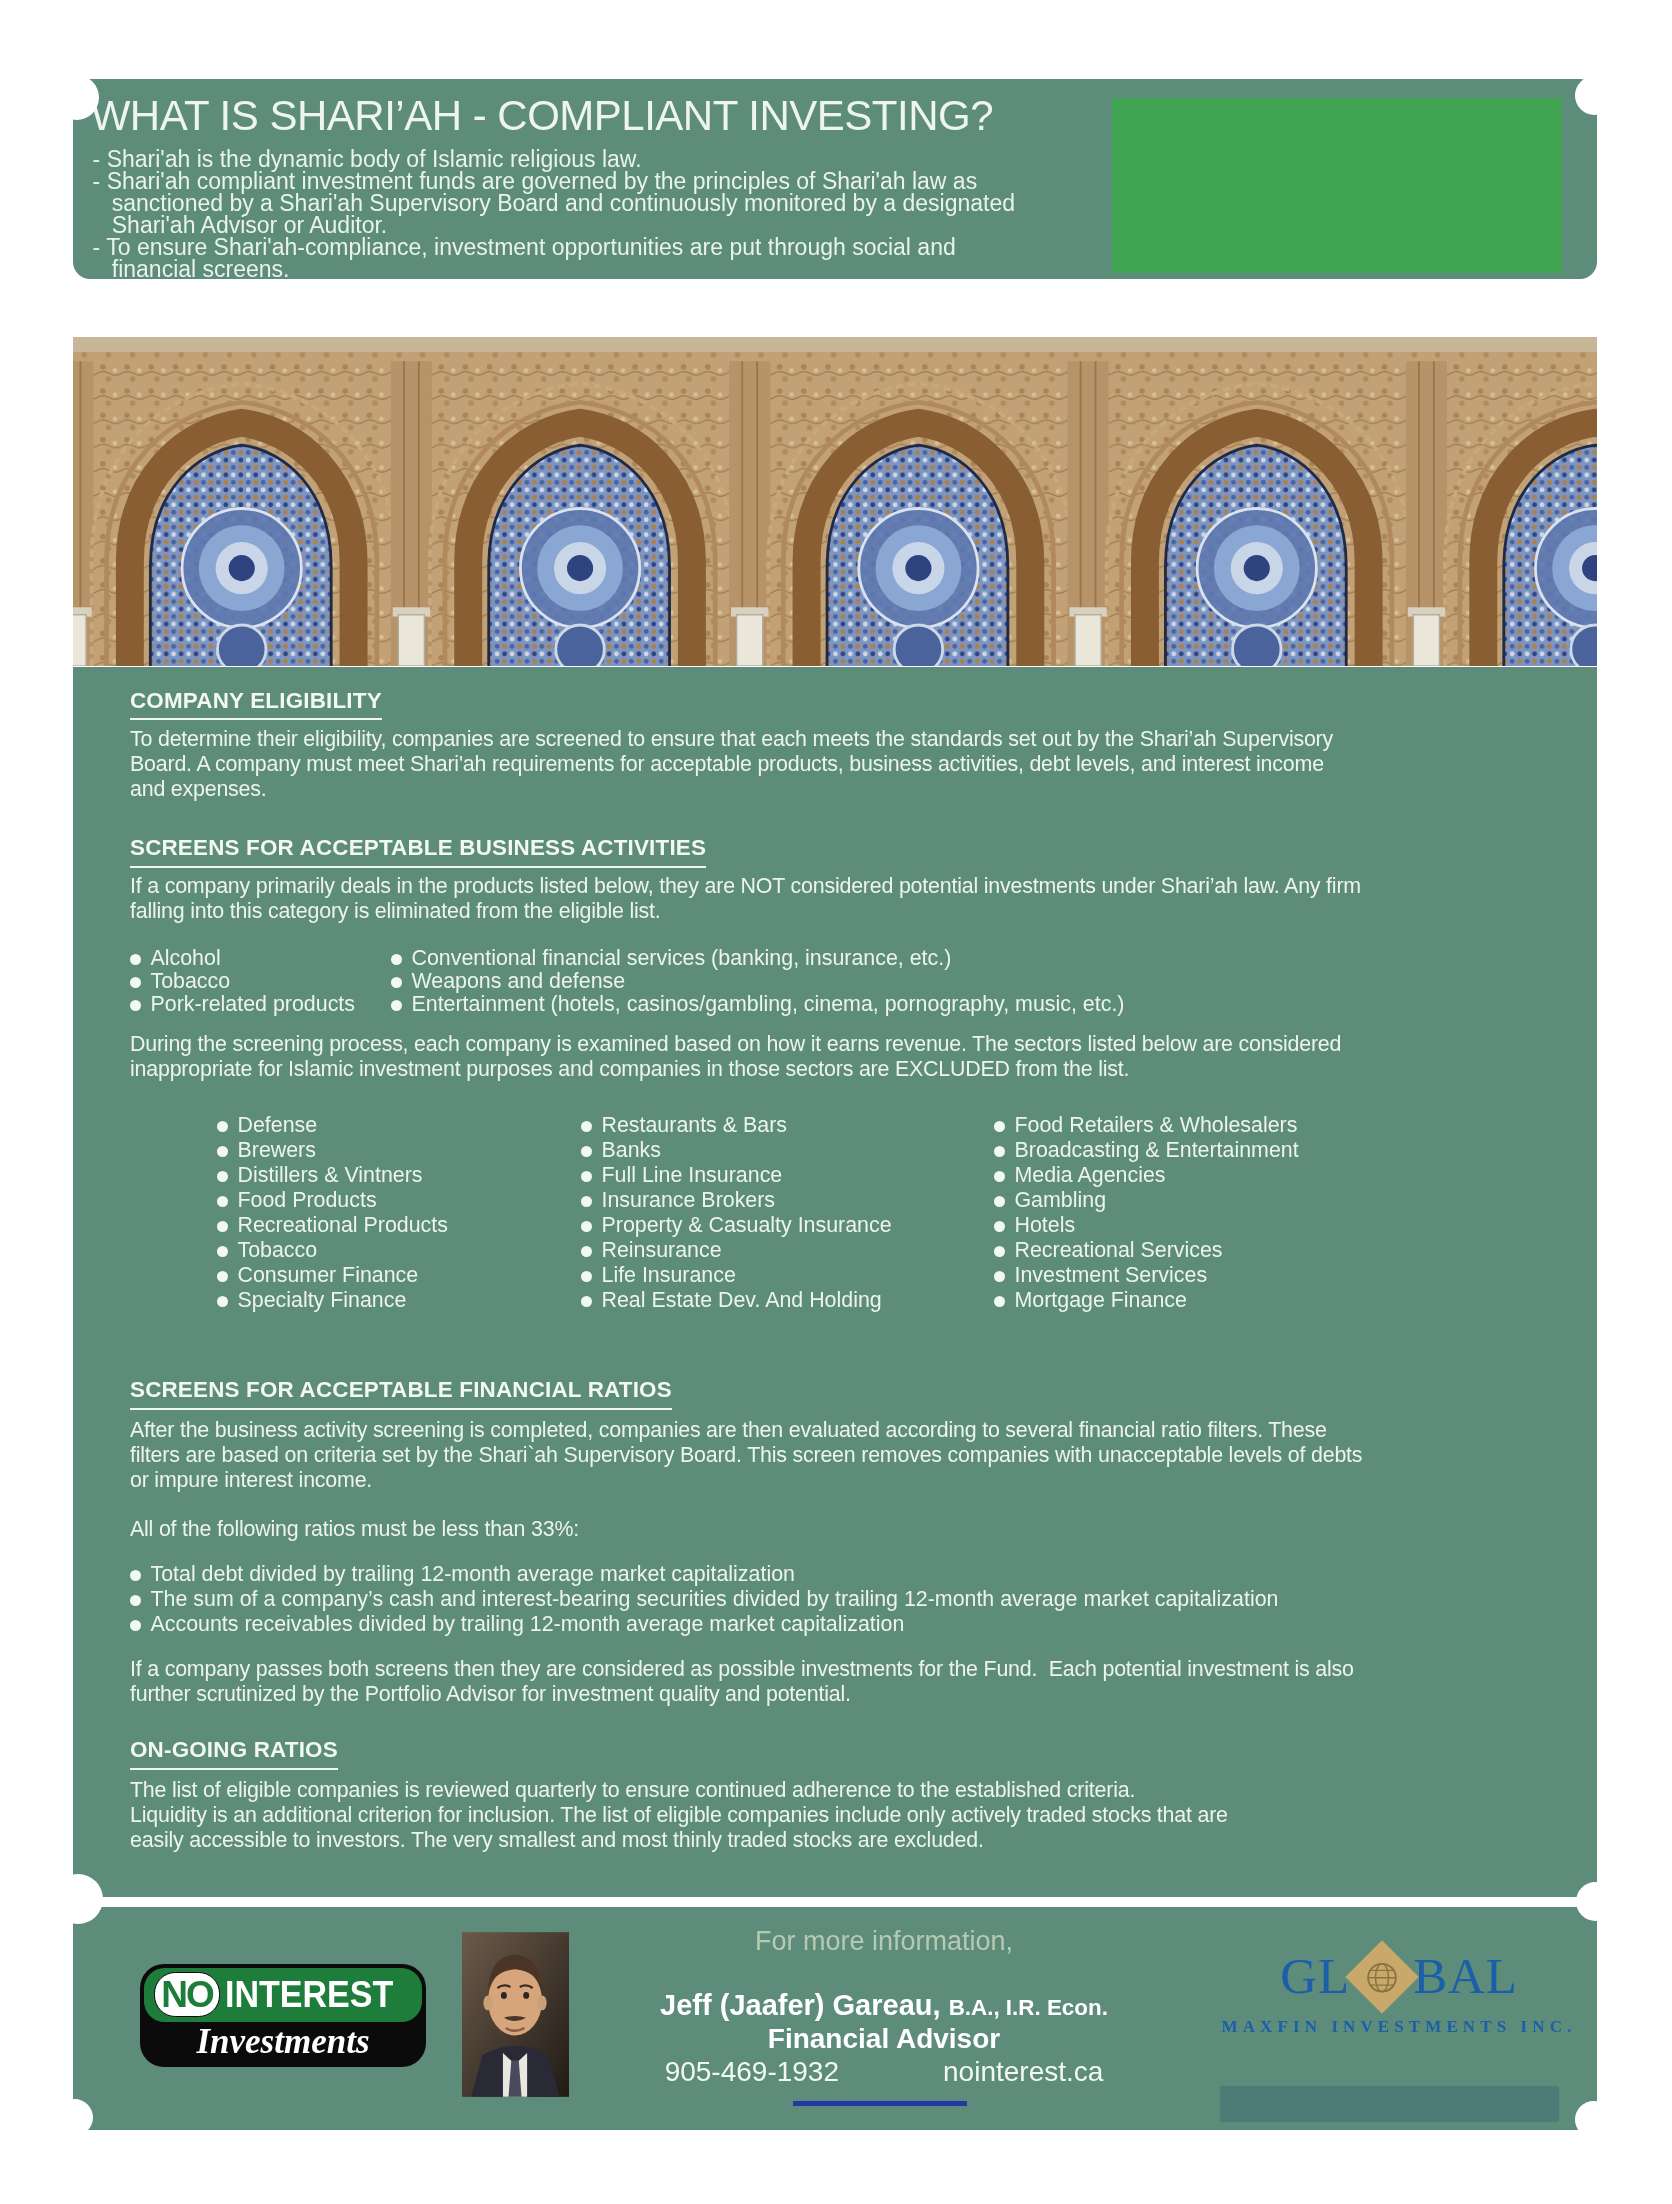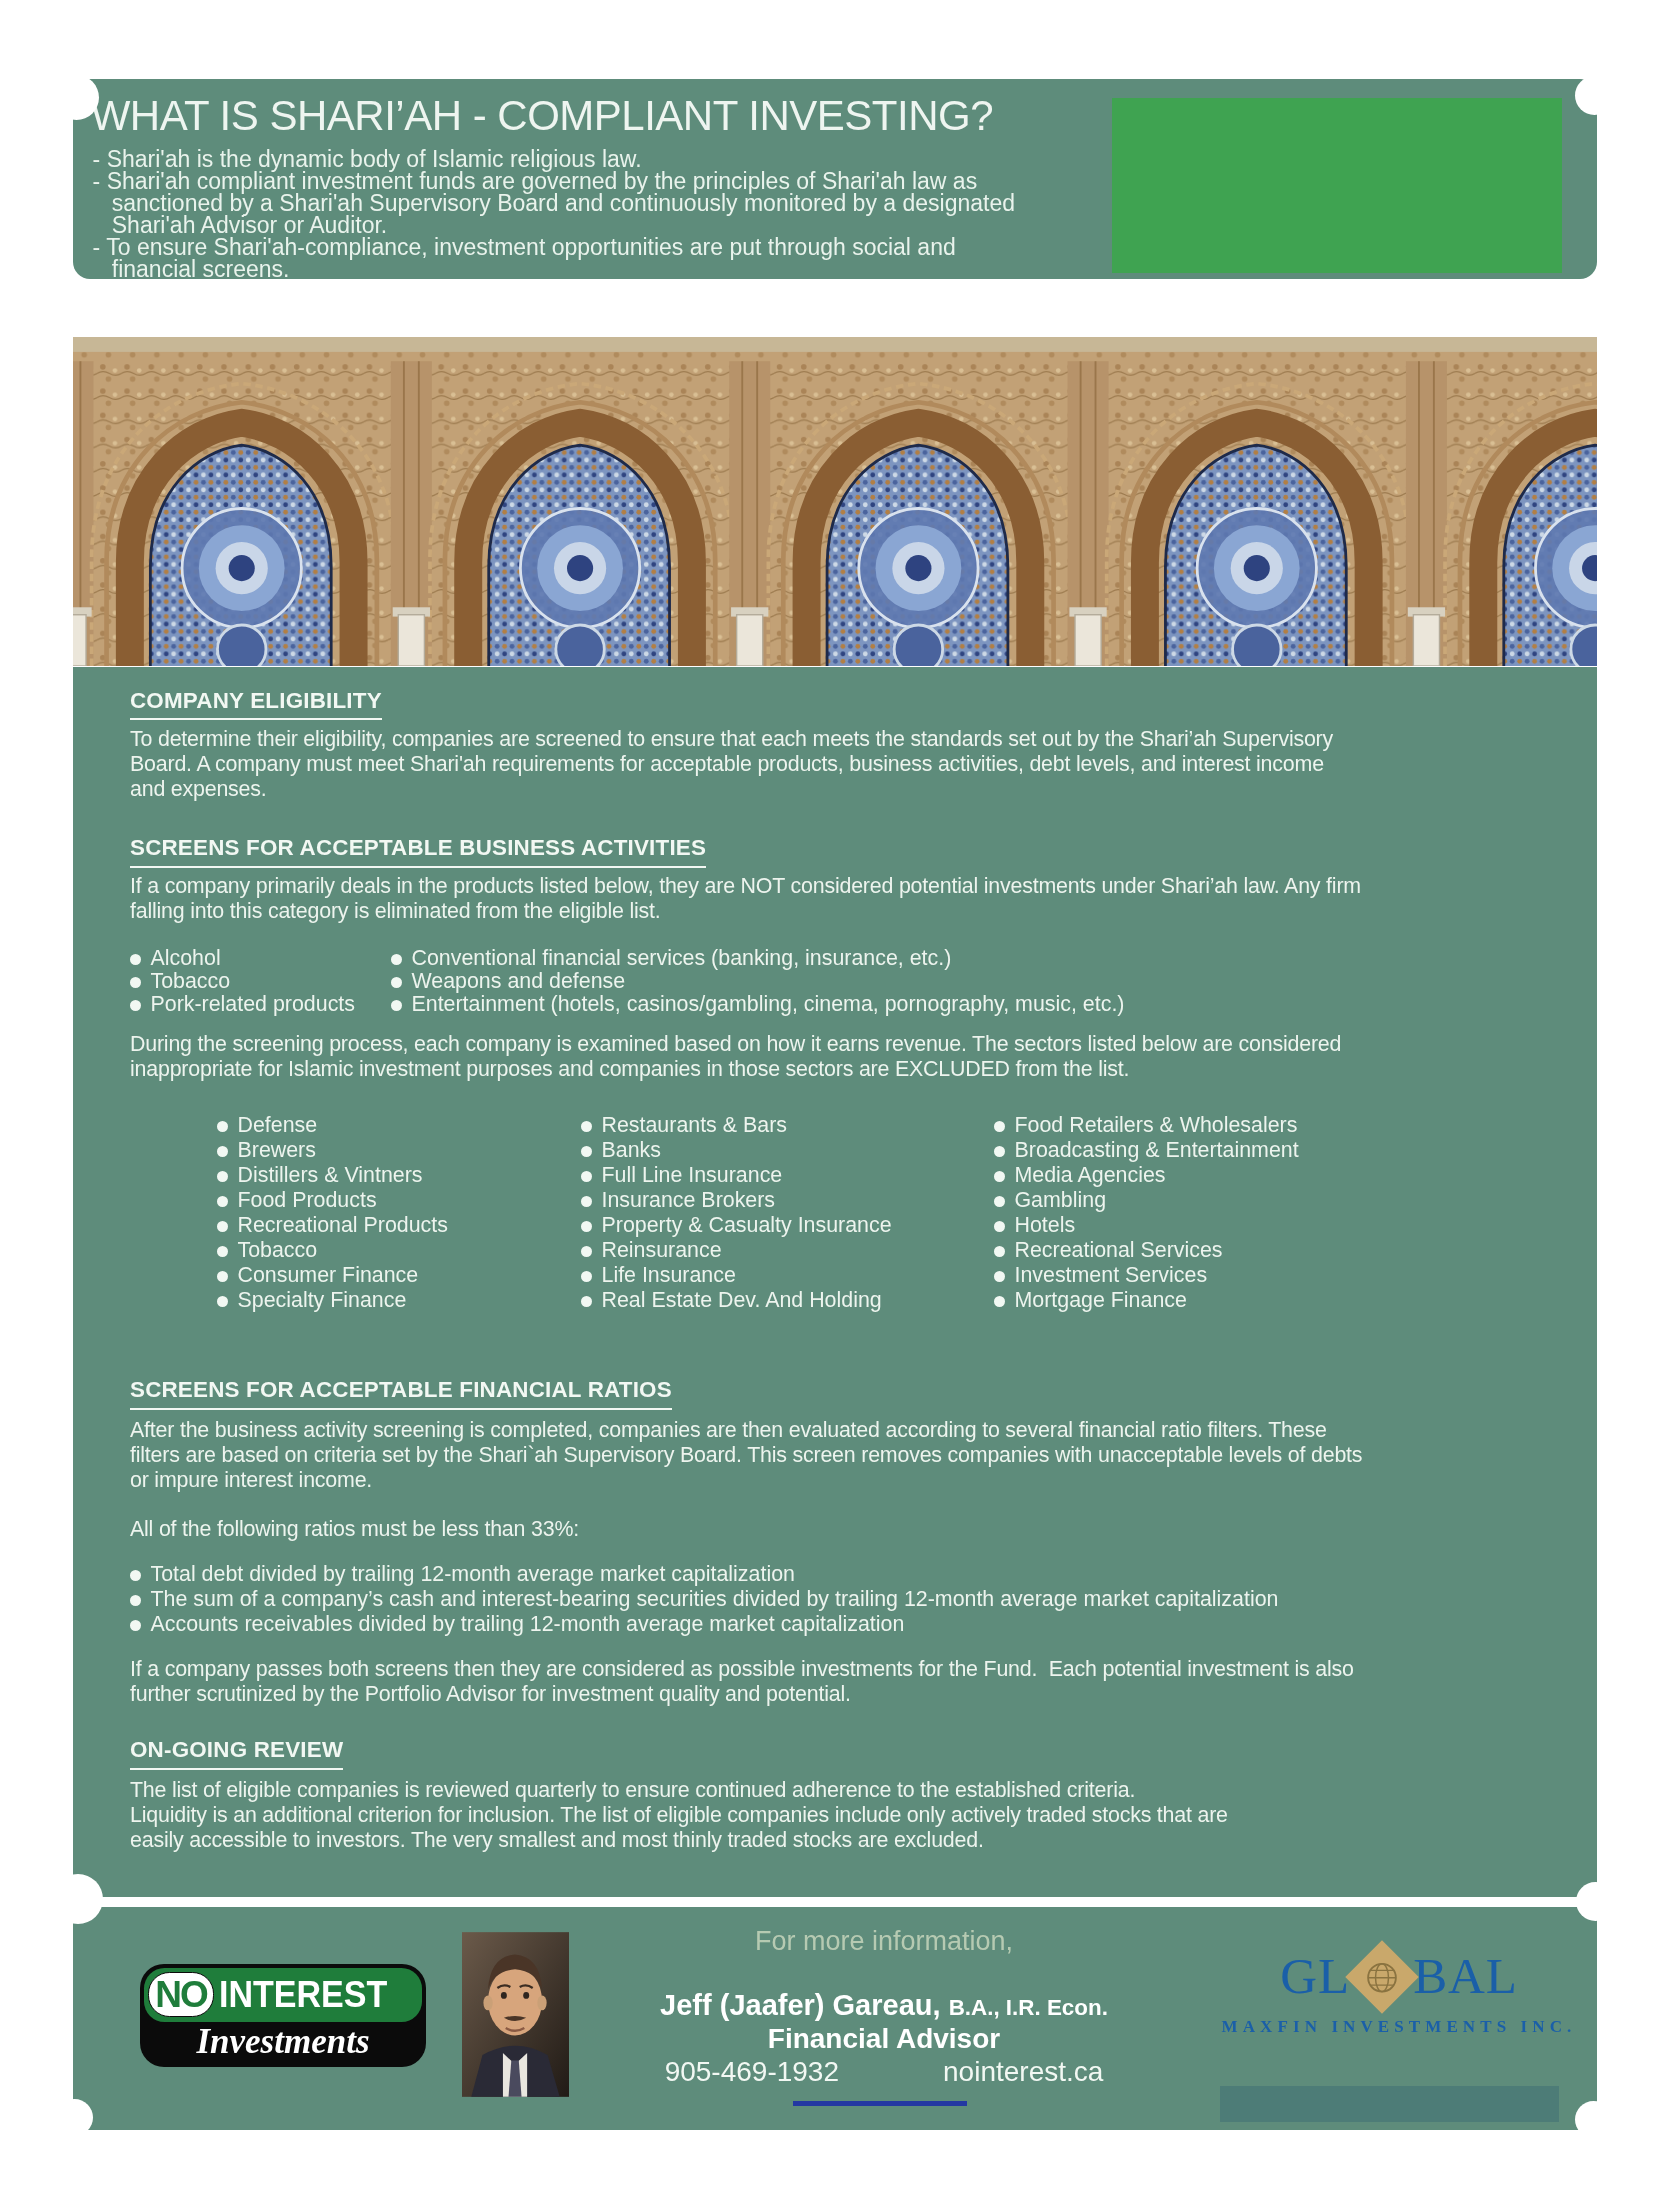--- a/index.html
+++ b/index.html
@@ -47,21 +47,21 @@
                color:#ffffff; font-size:28px; font-weight:700; }
   .adv-contact { position:absolute; left:550px; width:522px; top:149px; text-align:center;
                  color:#f2f8f3; font-size:28px; }
   .adv-contact .phone { margin-right:104px; }
   .blue-line { position:absolute; left:720px; top:194px; width:174px; height:4.7px; background:#2438a2; }
 
   
   .ni-logo { position:absolute; left:67px; top:57px; width:286px; height:103px;
              background:#0b0b0b; border-radius:24px; overflow:hidden; }
   .ni-top { position:relative; margin:3.7px 3.7px 0 3.7px; height:54px; border-radius:20.5px;
-            background:#1f7d3b; display:flex; align-items:center; padding-left:4px; }
+            background:#1f7d3b; display:flex; align-items:center; padding-left:10px; }
   .ni-no { background:#ffffff; color:#1f7d3b; font-weight:700; font-size:37px; line-height:43px;
            border-radius:21.4px; padding:0 6.5px; letter-spacing:-1.9px; border:1.9px solid #0b0b0b; }
   .ni-interest { color:#ffffff; font-weight:700; font-size:37px; letter-spacing:0;
                  margin-left:4.7px; transform:scaleX(0.92); transform-origin:left center; }
   .ni-bottom { height:41px; display:flex; align-items:center; justify-content:center;
                font-family:"Liberation Serif", serif; font-style:italic; font-weight:700;
                font-size:35px; color:#ffffff; }
 
   
   .adv-photo { position:absolute; left:389px; top:25px; width:107px; height:165px; }
@@ -226,21 +226,21 @@
         <div class="li"><span class="dot"></span><span>Total debt divided by trailing 12-month average market capitalization</span></div>
         <div class="li"><span class="dot"></span><span>The sum of a company’s cash and interest-bearing securities divided by trailing 12-month average market capitalization</span></div>
         <div class="li"><span class="dot"></span><span>Accounts receivables divided by trailing 12-month average market capitalization</span></div>
       </div>
     <div class="blk" style="top:990px;">
         <div class="text-line">If a company passes both screens then they are considered as possible investments for the Fund.  Each potential investment is also</div>
         <div class="text-line">further scrutinized by the Portfolio Advisor for investment quality and potential.</div>
       </div>
 
     <div class="blk" style="top:1070px;">
-      <span class="sec-h">ON-GOING REVIEW</span>
+      <span class="sec-h">ON-GOING RATIOS</span>
     </div>
     <div class="blk" style="top:1111px;">
         <div class="text-line">The list of eligible companies is reviewed quarterly to ensure continued adherence to the established criteria.</div>
         <div class="text-line">Liquidity is an additional criterion for inclusion. The list of eligible companies include only actively traded stocks that are</div>
         <div class="text-line">easily accessible to investors. The very smallest and most thinly traded stocks are excluded.</div>
       </div>
   </div>
 
   <div class="panel footer-panel">
 

